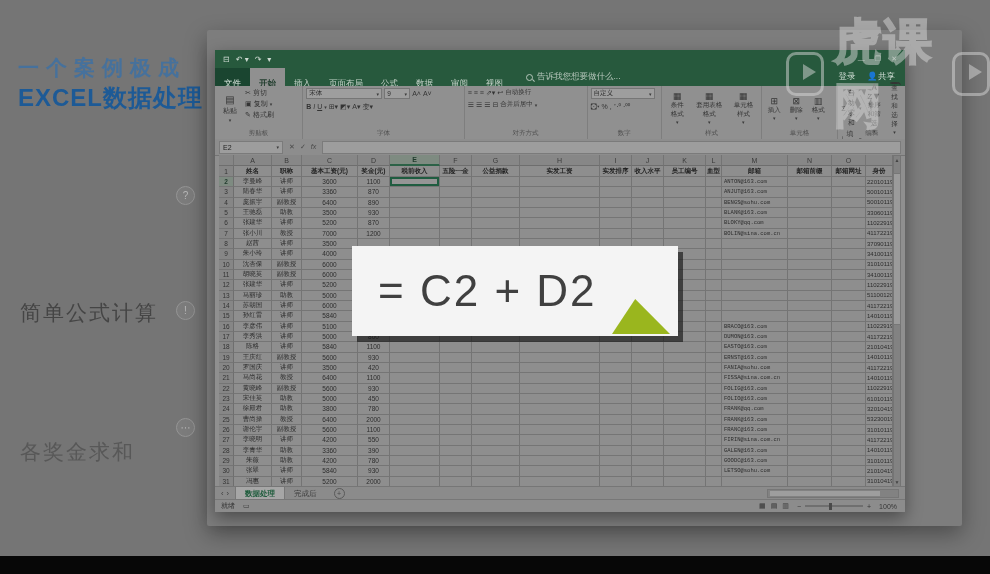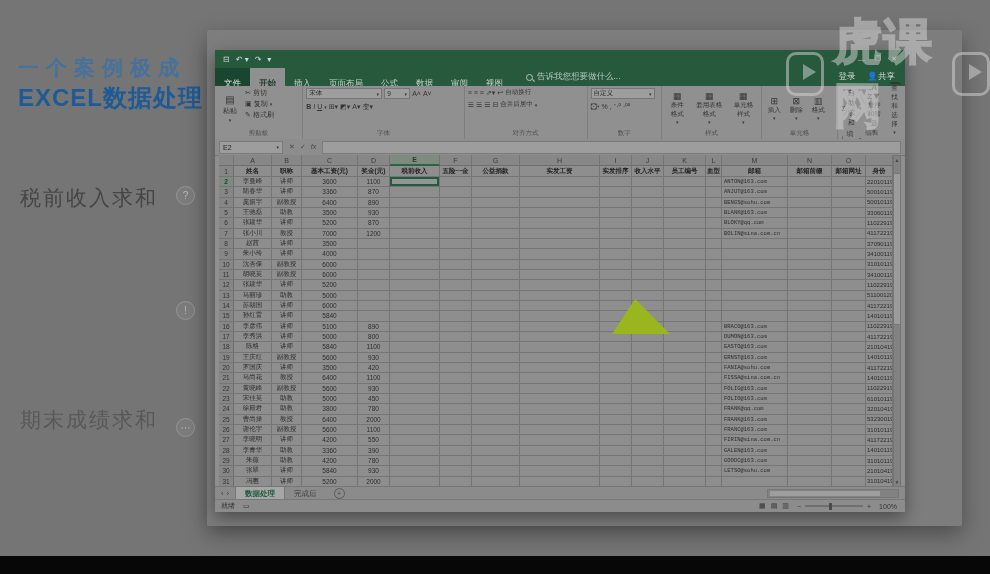--- a/index.html
+++ b/index.html
@@ -122,26 +122,26 @@
   .blackbar{left:0;top:556px;width:990px;height:18px;background:#070707;}
 </style>
 </head>
 <body>
 
 <div id="canvas">
 
   <div class="abs sb-title2">EXCEL数据处理</div>
   <div class="abs sb-title1">一个案例极成</div>
 
-  <div class="abs sb-item" style="left:20px;top:184px;">税前收入求和</div>
   <div class="abs badge" style="left:176px;top:186px;">?</div>
 
+  <div class="abs sb-item" style="left:20px;top:299px;">简单公式计算</div>
   <div class="abs badge" style="left:176px;top:301px;">!</div>
 
-  <div class="abs sb-item dim" style="left:20px;top:406px;">期末成绩求和</div>
+  <div class="abs sb-item dim" style="left:20px;top:438px;">各奖金求和</div>
   <div class="abs badge" style="left:176px;top:418px;">⋯</div>
 
   <div class="abs panel"></div>
 
   <div class="abs window">
 
     <div class="titlebar">
       <div class="qat">
         <span>⊟</span>
         <span>↶ ▾</span>
@@ -985,20 +985,23 @@
       <span style="margin-right:8px;">▥</span>
       <span style="margin-right:4px;">−</span>
       <div class="zoomtrack">
           <div class="zoomthumb"></div>
         </div>
       <span style="margin:0 8px 0 4px;">+</span>
       <span style="margin-right:8px;">100%</span>
     </div>
   </div>
 
+  <div class="abs callout-box">
+    <span class="callout-formula">= C2 + D2</span>
+  </div>
   <div class="abs callout-tri"></div>
 
   <div class="abs watermark">
     <div class="wm-icon"></div>
     <span class="wm-text">虎课网</span>
     <div class="wm-icon"></div>
   </div>
 
   <div class="abs blackbar"></div>
 </div>

